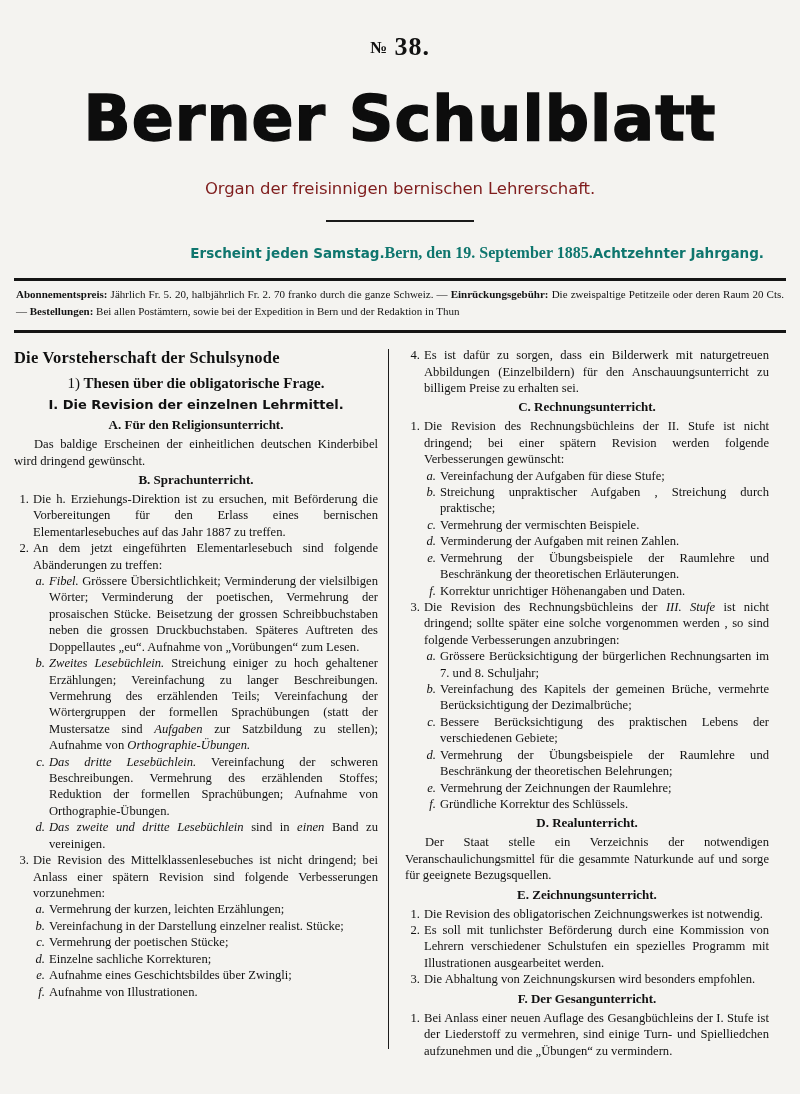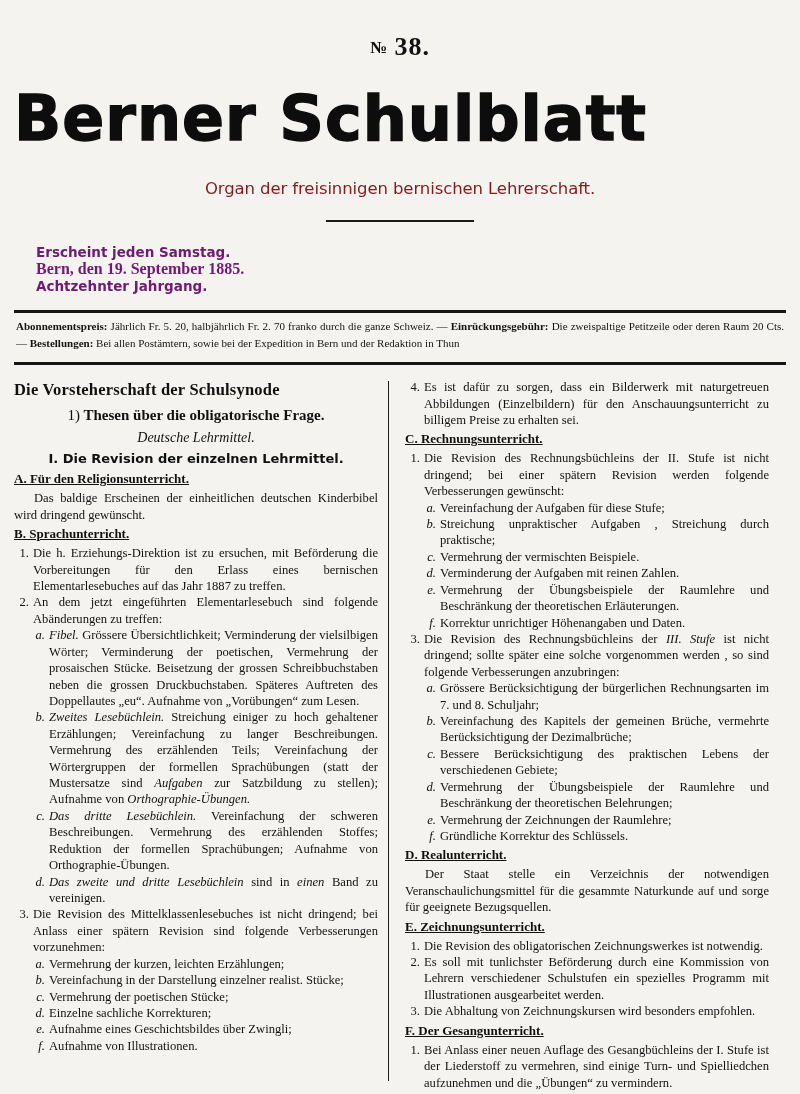--- a/index.html
+++ b/index.html
@@ -32,20 +32,21 @@
     font-size: 26px;
     letter-spacing: 1px;
     line-height: 1;
   }
   .issue-no .numero {
     font-size: 17px;
     vertical-align: 2px;
     letter-spacing: 0;
   }
   .masthead-title {
+    text-align: center;
     font-family: "DejaVu Sans", sans-serif;
     font-weight: bold;
     font-size: 62px;
     letter-spacing: 1px;
     line-height: 1;
     margin-top: 28px;
     -webkit-text-stroke: 1.4px #0d0d0d;
     color: #0d0d0d;
   }
   .masthead-sub {
@@ -60,29 +61,28 @@
   .short-rule {
     width: 148px;
     height: 2px;
     background: #1a1a1a;
     margin: 22px auto 0 auto;
   }
 
   
   .info-row {
     display: flex;
-    justify-content: center;
+    justify-content: flex-end;
     align-items: baseline;
     margin-top: 22px;
     padding: 0 22px;
     font-family: "DejaVu Sans", sans-serif;
     font-weight: bold;
     font-size: 13.5px;
-    color: #701a75;
-    flex-direction: column;
+    color: #0f766e;
   }
   .info-row .mid {
     font-family: "Liberation Serif", serif;
     font-weight: bold;
     font-size: 16px;
   }
 
   
   .rule-double {
     margin-top: 16px;
@@ -150,25 +150,25 @@
   }
   .sec-sans {
     text-align: center;
     font-family: "DejaVu Sans", sans-serif;
     font-weight: bold;
     font-size: 13px;
     margin-top: 4px;
     margin-bottom: 3px;
   }
   .sec-bold {
+    text-align: center;
     font-weight: bold;
     font-size: 13px;
     margin-top: 3px;
     margin-bottom: 2px;
-    text-decoration: underline;
   }
 
   
   .item {
     display: flex;
     align-items: flex-start;
   }
   .item .marker {
     flex: 0 0 auto;
     text-align: right;
@@ -210,21 +210,20 @@
   <div class="rule-double lower"></div>
 
   <div class="columns">
 
     <div class="col left">
 
       <div class="lead-title">Die Vorsteherschaft der Schulsynode</div>
 
       <div class="thesis-title"><span class="num">1)</span> <span>Thesen über die obligatorische Frage.</span></div>
 
-      <div class="sec-italic">Deutsche Lehrmittel.</div>
       <div class="sec-sans">I. Die Revision der einzelnen Lehrmittel.</div>
       <div class="sec-bold">A. Für den Religionsunterricht.</div>
       <p class="para-indent">Das baldige Erscheinen der einheitlichen deutschen Kinderbibel wird dringend gewünscht.</p>
 
       <div class="sec-bold">B. Sprachunterricht.</div>
 
       <div class="item lvl1">
         <span class="marker">1.</span>
         <span class="body">Die h. Erziehungs-Direktion ist zu ersuchen, mit Beförderung die Vorbereitungen für den Erlass eines bernischen Elementarlesebuches auf das Jahr 1887 zu treffen.</span>
       </div>

